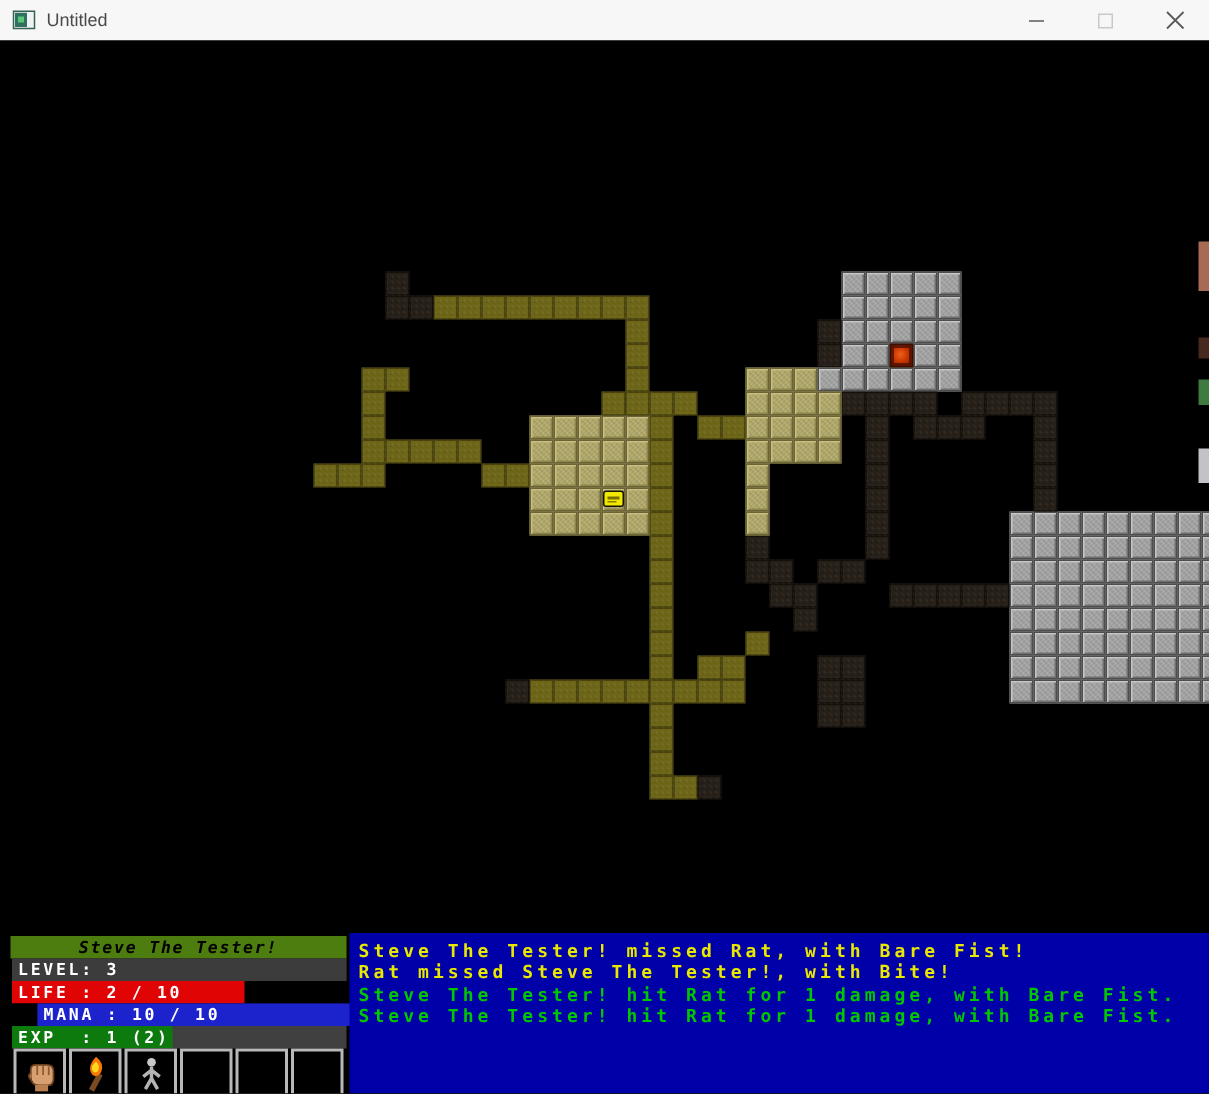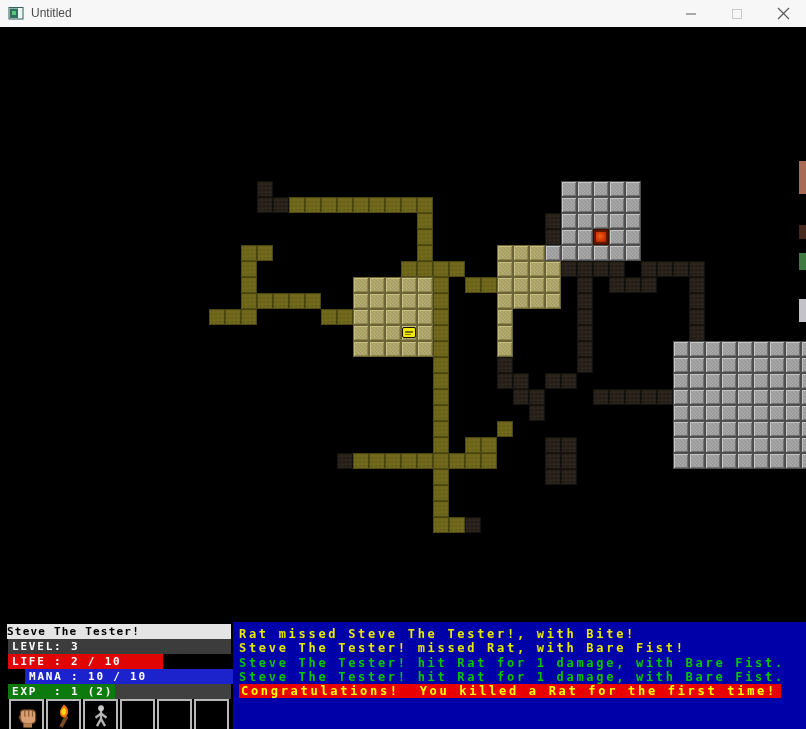--- a/index.html
+++ b/index.html
@@ -39,23 +39,23 @@
   .t-red{background:radial-gradient(circle at 45% 45%,#f06018 0%,#c83600 45%,#7c1c00 100%);
     border:1px solid #3c1000;
     box-shadow:inset 0 0 0 2px rgba(70,14,0,.75);}
   .player{position:absolute;width:14px;height:11px;background:#f2e800;border:1px solid #141400;
           border-radius:2px;z-index:2;}
   .player .slot1{position:absolute;left:2px;top:3px;width:8px;height:2px;background:#7a7000;}
   .player .slot2{position:absolute;left:2px;top:6px;width:6px;height:1px;background:#8a8000;}
   .fragment{position:absolute;}
   
   .panel{position:absolute;left:0;top:622px;width:233px;height:107px;background:#000;z-index:3;}
-  .name-bar{position:absolute;left:7px;top:2px;width:224px;height:15px;background:#e5e5e5;
-            color:#000;font-weight:bold;font-size:11px;line-height:15px;
-            letter-spacing:1.2px;white-space:pre;}
+  .name-bar{position:absolute;left:7px;top:2px;width:224px;height:15px;background:#4d7c0f;
+            color:#000;font-weight:bold;font-size:11px;line-height:15px;text-align:center;
+            letter-spacing:1.2px;white-space:pre;font-style:italic;}
   .stat-row{position:absolute;left:8px;width:223px;height:15px;overflow:hidden;}
   .stat-fill{position:absolute;left:0;top:0;height:100%;}
   .stat-text{position:relative;z-index:1;display:block;padding-left:4px;color:#fff;font-weight:bold;
              font-size:11px;line-height:15px;letter-spacing:1.8px;white-space:pre;}
   .slots{position:absolute;left:9px;top:77px;height:30px;}
   .slot{position:absolute;top:0;width:35px;height:32px;border:2px solid #b8b8b8;background:#000;
         display:flex;align-items:flex-start;justify-content:center;padding-top:2px;}
   
   .log{position:absolute;left:233px;top:622px;width:573px;height:107px;background:#0000a8;
        padding:5px 0 0 6px;z-index:3;}
@@ -395,20 +395,19 @@
             <path d="M9 5.6 L9 11 M9 7.2 L5.2 10.2 M9 7.2 L12.8 10.2 M9 11 L6.2 16 M9 11 L11.8 16" stroke="#b4b4b4" stroke-width="1.6" fill="none"></path>
           </svg>
         </div>
         <div class="slot" style="left: 111px;"></div>
         <div class="slot" style="left: 148px;"></div>
         <div class="slot" style="left: 185px;"></div>
       </div>
   </div>
 
   <div class="log">
+      <div class="log-line"><span style="color: rgb(232, 232, 0);">Steve The Tester! missed Rat, with Bare Fist!</span></div>
       <div class="log-line"><span style="color: rgb(232, 232, 0);">Rat missed Steve The Tester!, with Bite!</span></div>
-      <div class="log-line"><span style="color: rgb(232, 232, 0);">Steve The Tester! missed Rat, with Bare Fist!</span></div>
       <div class="log-line"><span style="color: rgb(0, 200, 0);">Steve The Tester! hit Rat for 1 damage, with Bare Fist.</span></div>
       <div class="log-line"><span style="color: rgb(0, 200, 0);">Steve The Tester! hit Rat for 1 damage, with Bare Fist.</span></div>
-      <div class="log-line"><span style="color: rgb(255, 255, 0); background: rgb(232, 0, 0); padding: 0px 4px 0px 2px;">Congratulations!  You killed a Rat for the first time!</span></div>
     </div>
 
 </div>
 
 </body></html>

